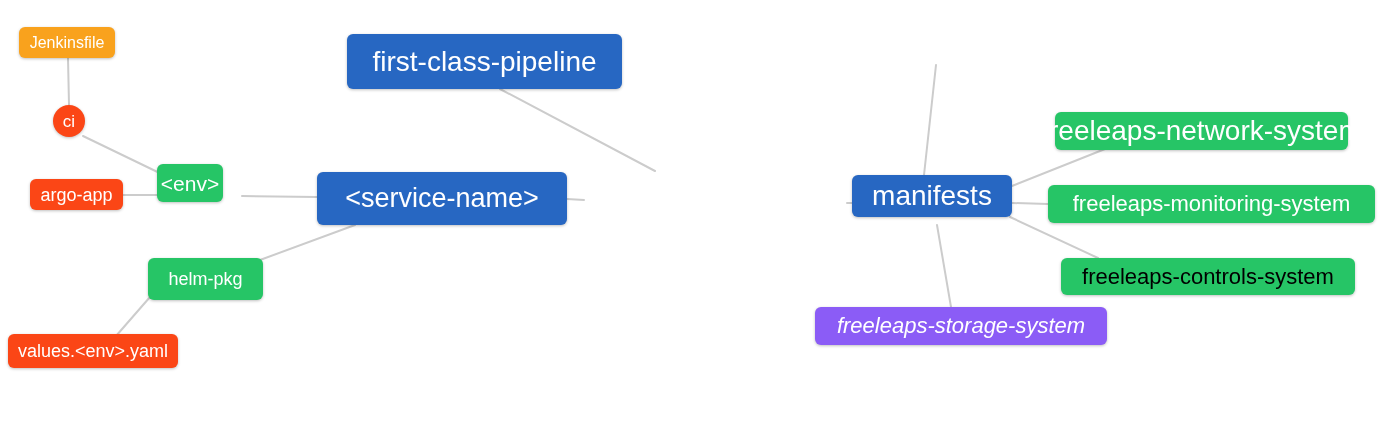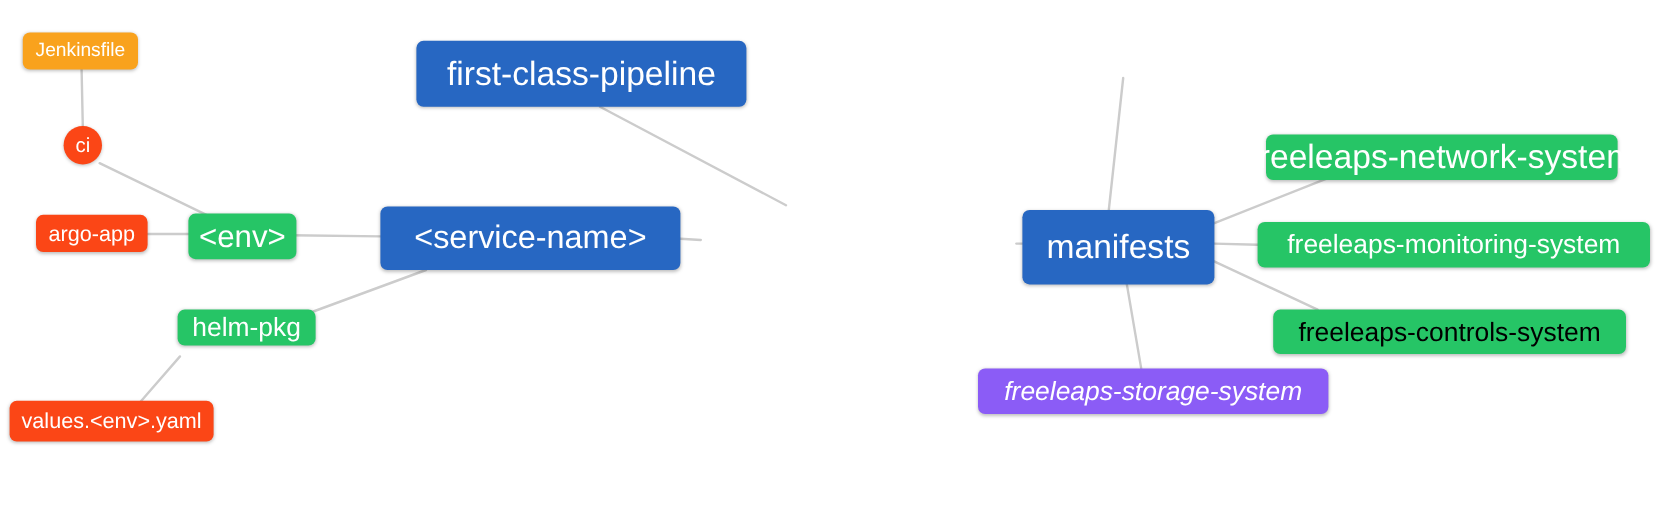--- a/index.html
+++ b/index.html
@@ -56,23 +56,23 @@
       <line x1="936" y1="65" x2="924" y2="175" stroke="#CCCCCC" stroke-width="2" stroke-linecap="round"></line>
       <line x1="1012" y1="186" x2="1105" y2="149" stroke="#CCCCCC" stroke-width="2" stroke-linecap="round"></line>
       <line x1="1012" y1="203" x2="1048" y2="204" stroke="#CCCCCC" stroke-width="2" stroke-linecap="round"></line>
       <line x1="1010" y1="217" x2="1098" y2="258" stroke="#CCCCCC" stroke-width="2" stroke-linecap="round"></line>
       <line x1="937" y1="225" x2="951" y2="307" stroke="#CCCCCC" stroke-width="2" stroke-linecap="round"></line>
     </svg>
 
 <div class="node" style="left: 19px; top: 27px; width: 96px; height: 31px; font-size: 16px; background: rgb(249, 162, 29); color: rgb(255, 255, 255);">Jenkinsfile</div>
     <div class="node" style="left: 53px; top: 105px; width: 32px; height: 32px; font-size: 17px; background: rgb(251, 70, 22); color: rgb(255, 255, 255); border-radius: 16px;">ci</div>
     <div class="node" style="left: 30px; top: 179px; width: 93px; height: 31px; font-size: 18px; background: rgb(251, 70, 22); color: rgb(255, 255, 255);">argo-app</div>
-    <div class="node" style="left: 157px; top: 178px; width: 90px; height: 38px; font-size: 26px; background: rgb(38, 197, 102); color: rgb(255, 255, 255);">&lt;env&gt;</div>
+    <div class="node" style="left: 157px; top: 164px; width: 66px; height: 38px; font-size: 21px; background: rgb(38, 197, 102); color: rgb(255, 255, 255);">&lt;env&gt;</div>
     <div class="node" style="left: 315px; top: 34px; width: 275px; height: 55px; font-size: 28px; background: rgb(39, 103, 194); color: rgb(255, 255, 255); margin-left: 32px;">first-class-pipeline</div>
     <div class="node" style="left: 317px; top: 172px; width: 250px; height: 53px; font-size: 27px; background: rgb(39, 103, 194); color: rgb(255, 255, 255);">&lt;service-name&gt;</div>
-    <div class="node" style="left: 148px; top: 258px; width: 115px; height: 30px; font-size: 22px; background: rgb(38, 197, 102); color: rgb(255, 255, 255);">helm-pkg</div>
+    <div class="node" style="left: 148px; top: 258px; width: 115px; height: 42px; font-size: 18px; background: rgb(38, 197, 102); color: rgb(255, 255, 255);">helm-pkg</div>
     <div class="node" style="left: 8px; top: 334px; width: 170px; height: 34px; font-size: 18px; background: rgb(251, 70, 22); color: rgb(255, 255, 255);">values.&lt;env&gt;.yaml</div>
-    <div class="node" style="left: 852px; top: 175px; width: 160px; height: 62px; font-size: 28px; background: rgb(39, 103, 194); color: rgb(255, 255, 255);">manifests</div>
+    <div class="node" style="left: 852px; top: 175px; width: 160px; height: 42px; font-size: 28px; background: rgb(39, 103, 194); color: rgb(255, 255, 255);">manifests</div>
     <div class="node" style="left: 1055px; top: 112px; width: 293px; height: 38px; font-size: 28px; background: rgb(38, 197, 102); color: rgb(255, 255, 255);">freeleaps-network-system</div>
     <div class="node" style="left: 1048px; top: 185px; width: 327px; height: 38px; font-size: 22px; background: rgb(38, 197, 102); color: rgb(255, 255, 255);">freeleaps-monitoring-system</div>
     <div class="node" style="left: 1061px; top: 258px; width: 294px; height: 37px; font-size: 22px; background: rgb(38, 197, 102); color: #000000;">freeleaps-controls-system</div>
     <div class="node" style="left: 815px; top: 307px; width: 292px; height: 38px; font-size: 22px; background: #8b5cf6; color: rgb(255, 255, 255); font-style: italic;">freeleaps-storage-system</div>
   </div>
 
 </body></html>

